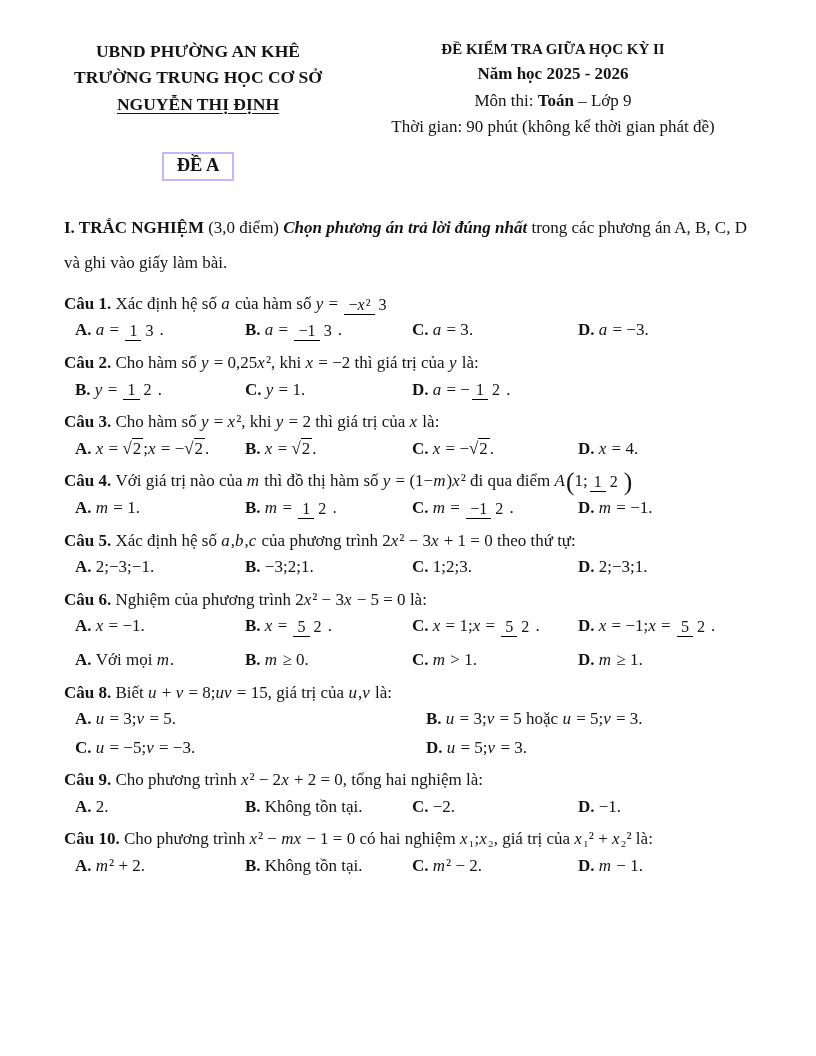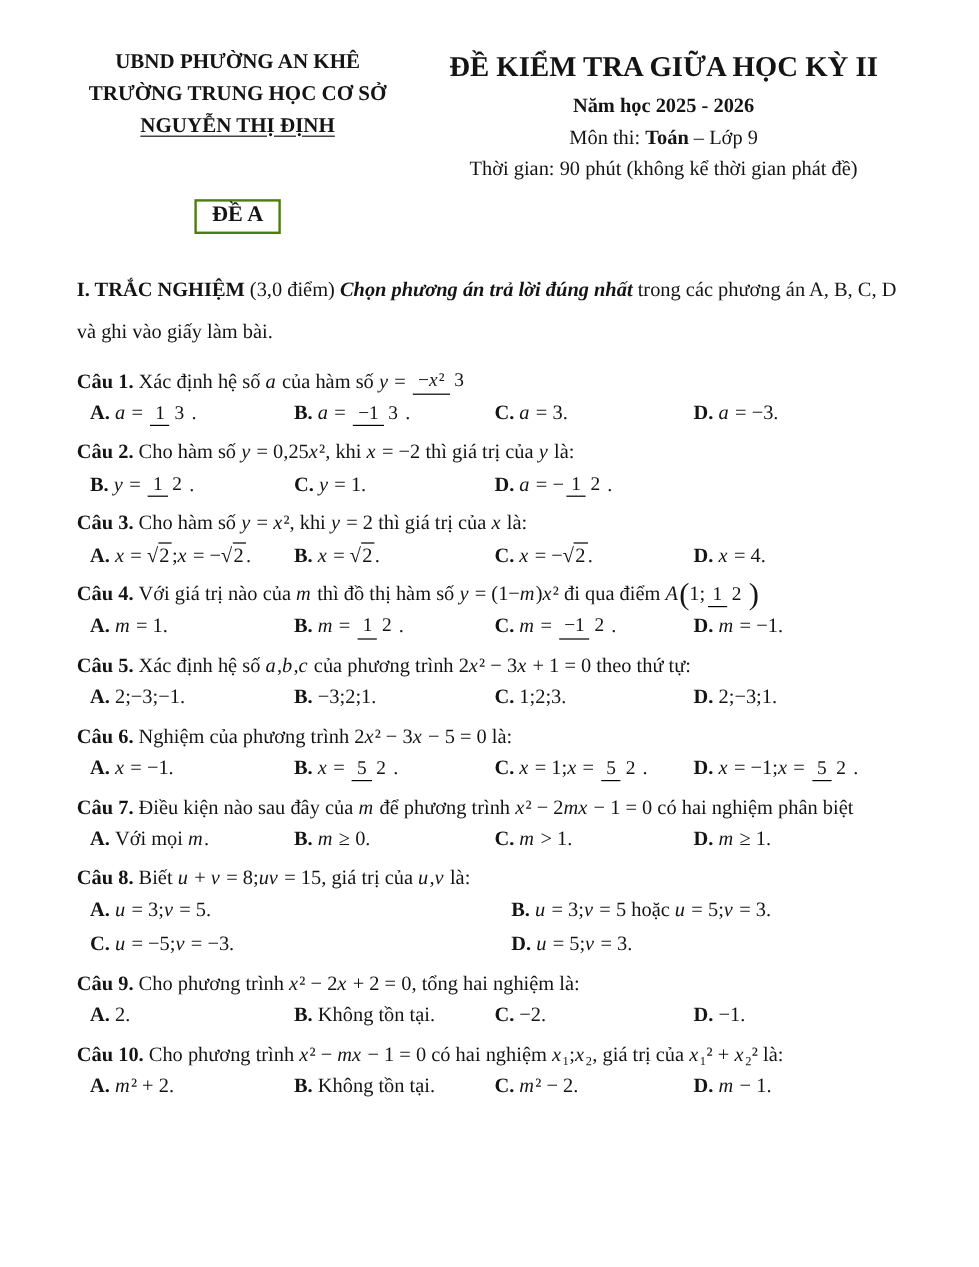--- a/index.html
+++ b/index.html
@@ -9,24 +9,24 @@
     font-family:"Liberation Serif","DejaVu Serif",serif;
     font-size:17px;
     padding:38px 56px 0 64px;
     overflow:hidden;position:relative;
   }
   
   .header{display:flex;align-items:flex-start;}
   .header-left{width:268px;text-align:center;font-weight:bold;line-height:1.5;font-size:17.5px;}
   .school-line:last-child{text-decoration:underline;text-underline-offset:3px;}
   .header-right{flex:1;text-align:center;line-height:1.55;padding-left:14px;}
-  .exam-line-0{font-size:24px;font-weight:bold;}
+  .exam-line-0{font-size:15px;font-weight:bold;}
   .exam-line-1{font-weight:bold;}
   .de-a-wrap{width:268px;text-align:center;margin-top:12px;}
-  .de-a-box{display:inline-block;border:2px solid #4d7c0f;padding:1px 13px 3px 13px;font-weight:bold;font-size:18.5px;}
+  .de-a-box{display:inline-block;border:2px solid #c4b5fd;padding:1px 13px 3px 13px;font-weight:bold;font-size:18.5px;}
   
   .intro{margin-top:30px;line-height:2.05;}
   .seg-b{font-weight:bold;}
   .seg-i{}
   .seg-bi{font-weight:bold;font-style:italic;}
   
   .questions{margin-top:10px;}
   .question{margin-top:5px;}
   .stem{line-height:1.5;}
   .qnum{font-weight:bold;}
@@ -147,21 +147,20 @@
                 <span class="num">5</span>
                 <span class="den">2</span>
               </span></span>.</div>
           <div class="opt"><span class="opt-label">D. </span><span class="math"><i>x</i> = −1;<i>x</i> = <span class="frac">
                 <span class="num">5</span>
                 <span class="den">2</span>
               </span></span>.</div>
         </div>
       </div>
       <div class="question">
-        <div class="stem"><span class="qnum">Câu 7. </span>Điều kiện nào sau đây của <span class="math"><i>m</i></span> để phương trình <span class="math"><i>x</i>² − 2<i>mx</i> − 1 = 0</span> có hai nghiệm phân biệt</div>
         <div class="options cols4">
           <div class="opt"><span class="opt-label">A. </span>Với mọi <span class="math"><i>m</i></span>.</div>
           <div class="opt"><span class="opt-label">B. </span><span class="math"><i>m</i> ≥ 0</span>.</div>
           <div class="opt"><span class="opt-label">C. </span><span class="math"><i>m</i> &gt; 1</span>.</div>
           <div class="opt"><span class="opt-label">D. </span><span class="math"><i>m</i> ≥ 1</span>.</div>
         </div>
       </div>
       <div class="question">
         <div class="stem"><span class="qnum">Câu 8. </span>Biết <span class="math"><i>u</i> + <i>v</i> = 8;<i>uv</i> = 15</span>, giá trị của <span class="math"><i>u</i>,<i>v</i></span> là:</div>
         <div class="options cols2">

